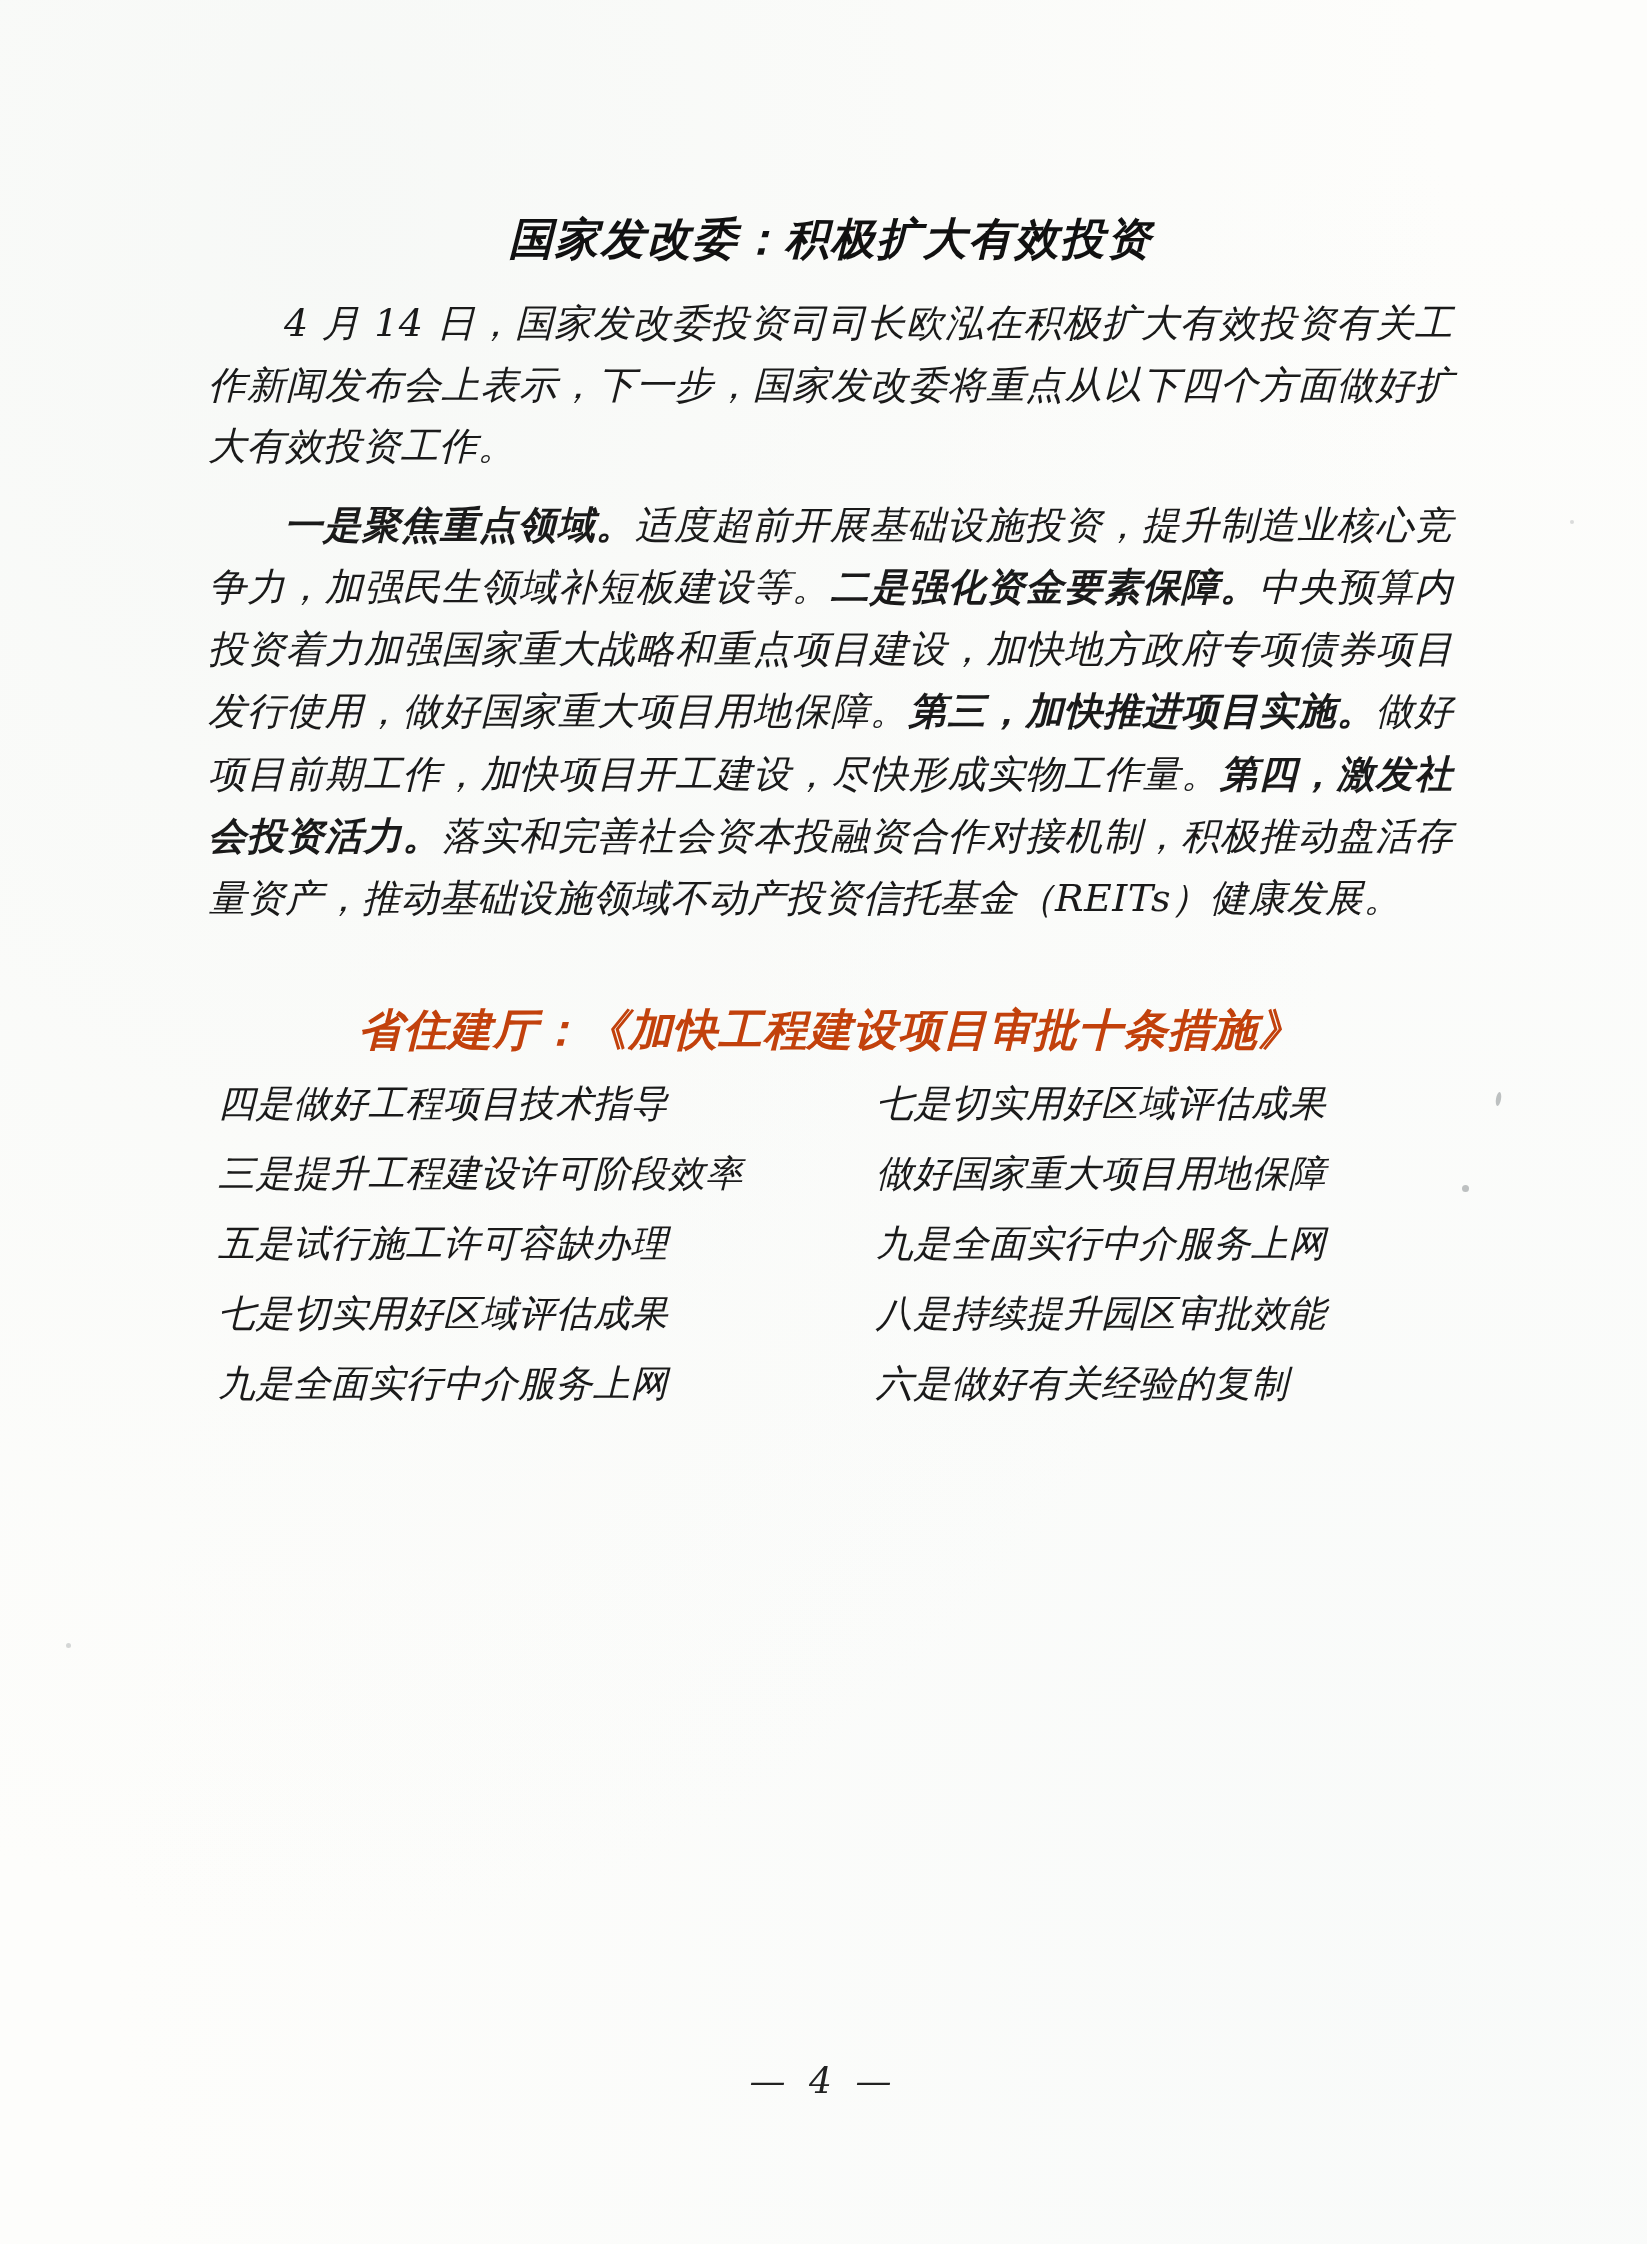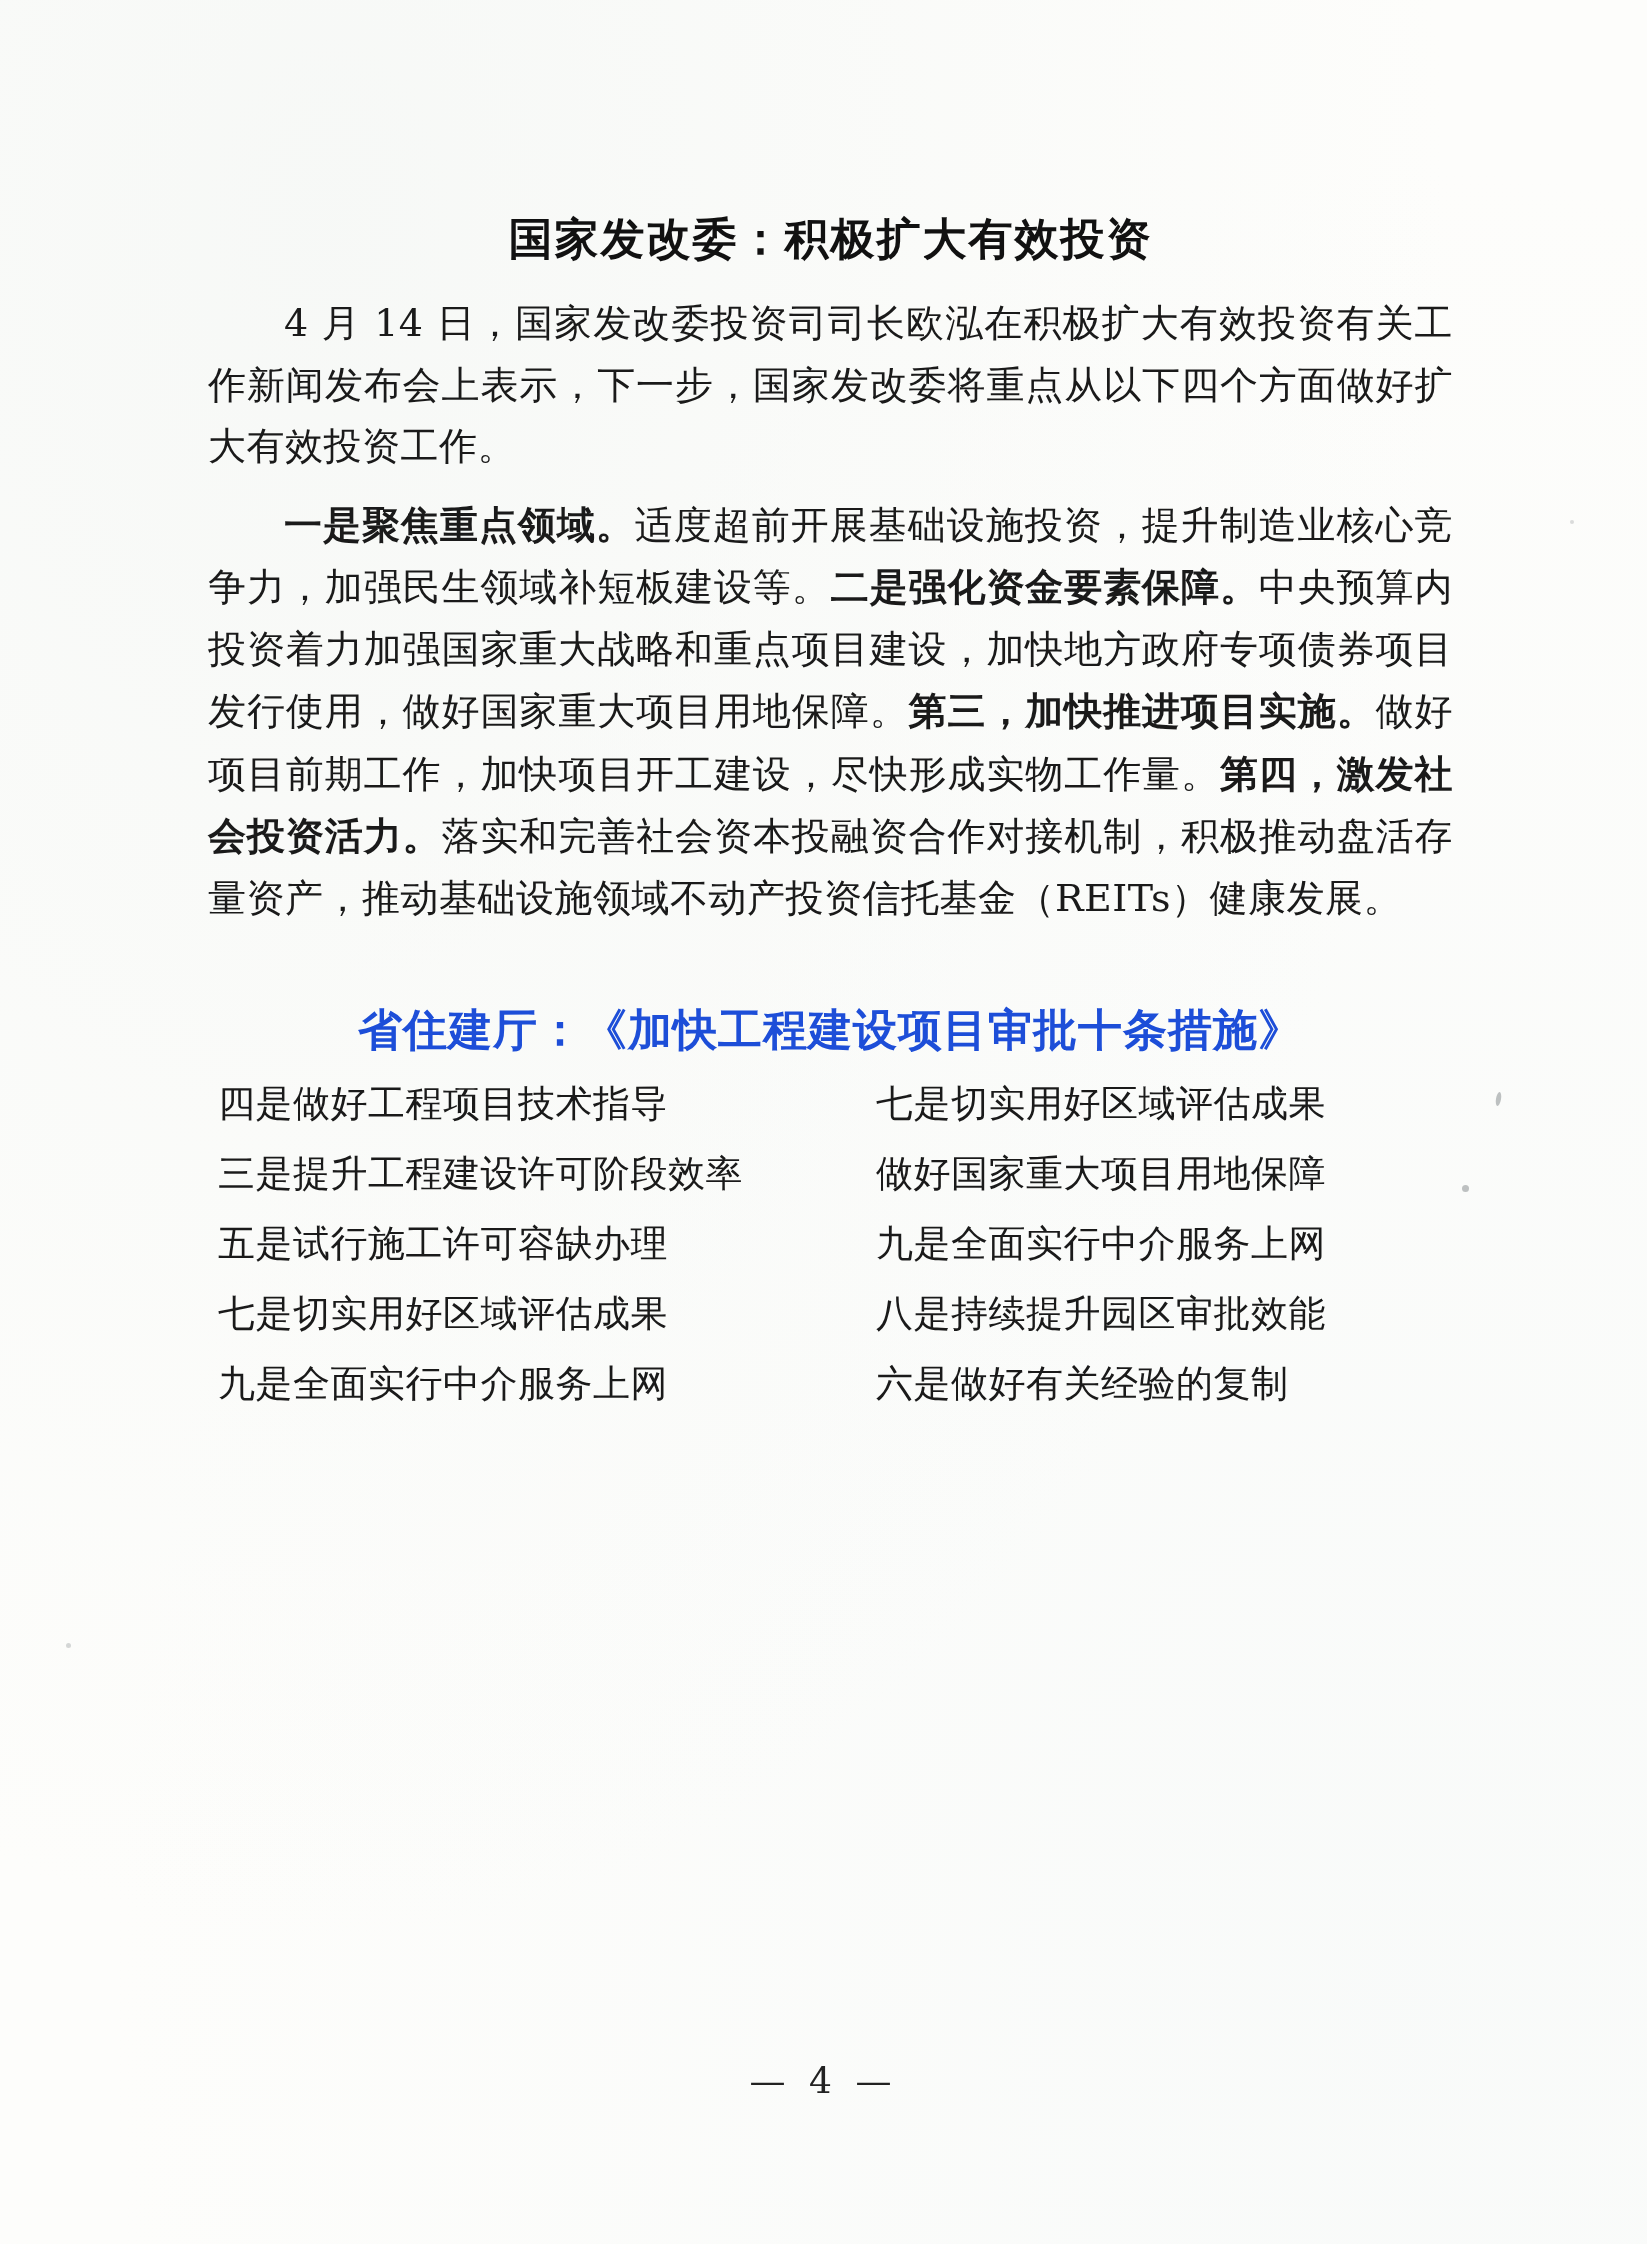--- a/index.html
+++ b/index.html
@@ -12,20 +12,21 @@
     height: 2244px;
     position: relative;
     font-family: "DejaVu Serif", "Liberation Serif", serif;
     color: #1a1a1a;
     overflow: hidden;
   }
   .page {
     position: absolute;
     inset: 0;
     background: #fdfdfb;
+    font-style: italic;
   }
   
   .paper-tint {
     position: absolute;
     inset: 0;
     background:
       radial-gradient(ellipse at 20% 10%, rgba(246,248,246,0.9) 0%, rgba(253,253,251,0) 60%),
       radial-gradient(ellipse at 85% 90%, rgba(248,250,249,0.9) 0%, rgba(253,253,251,0) 65%);
     pointer-events: none;
   }
@@ -57,21 +58,21 @@
     font-weight: bold;
   }
   .section2 {
     margin-top: 72px;
   }
   .doc-title2 {
     text-align: center;
     font-size: 44px;
     font-weight: bold;
     letter-spacing: 1px;
-    color: #1d4ed8;
+    color: #c2410c;
     margin: 0 0 14px 0;
   }
   .measures {
     display: grid;
     grid-template-columns: 640px 1fr;
     row-gap: 10px;
     column-gap: 0px;
     font-size: 37px;
     line-height: 1.62;
     padding-left: 10px;

